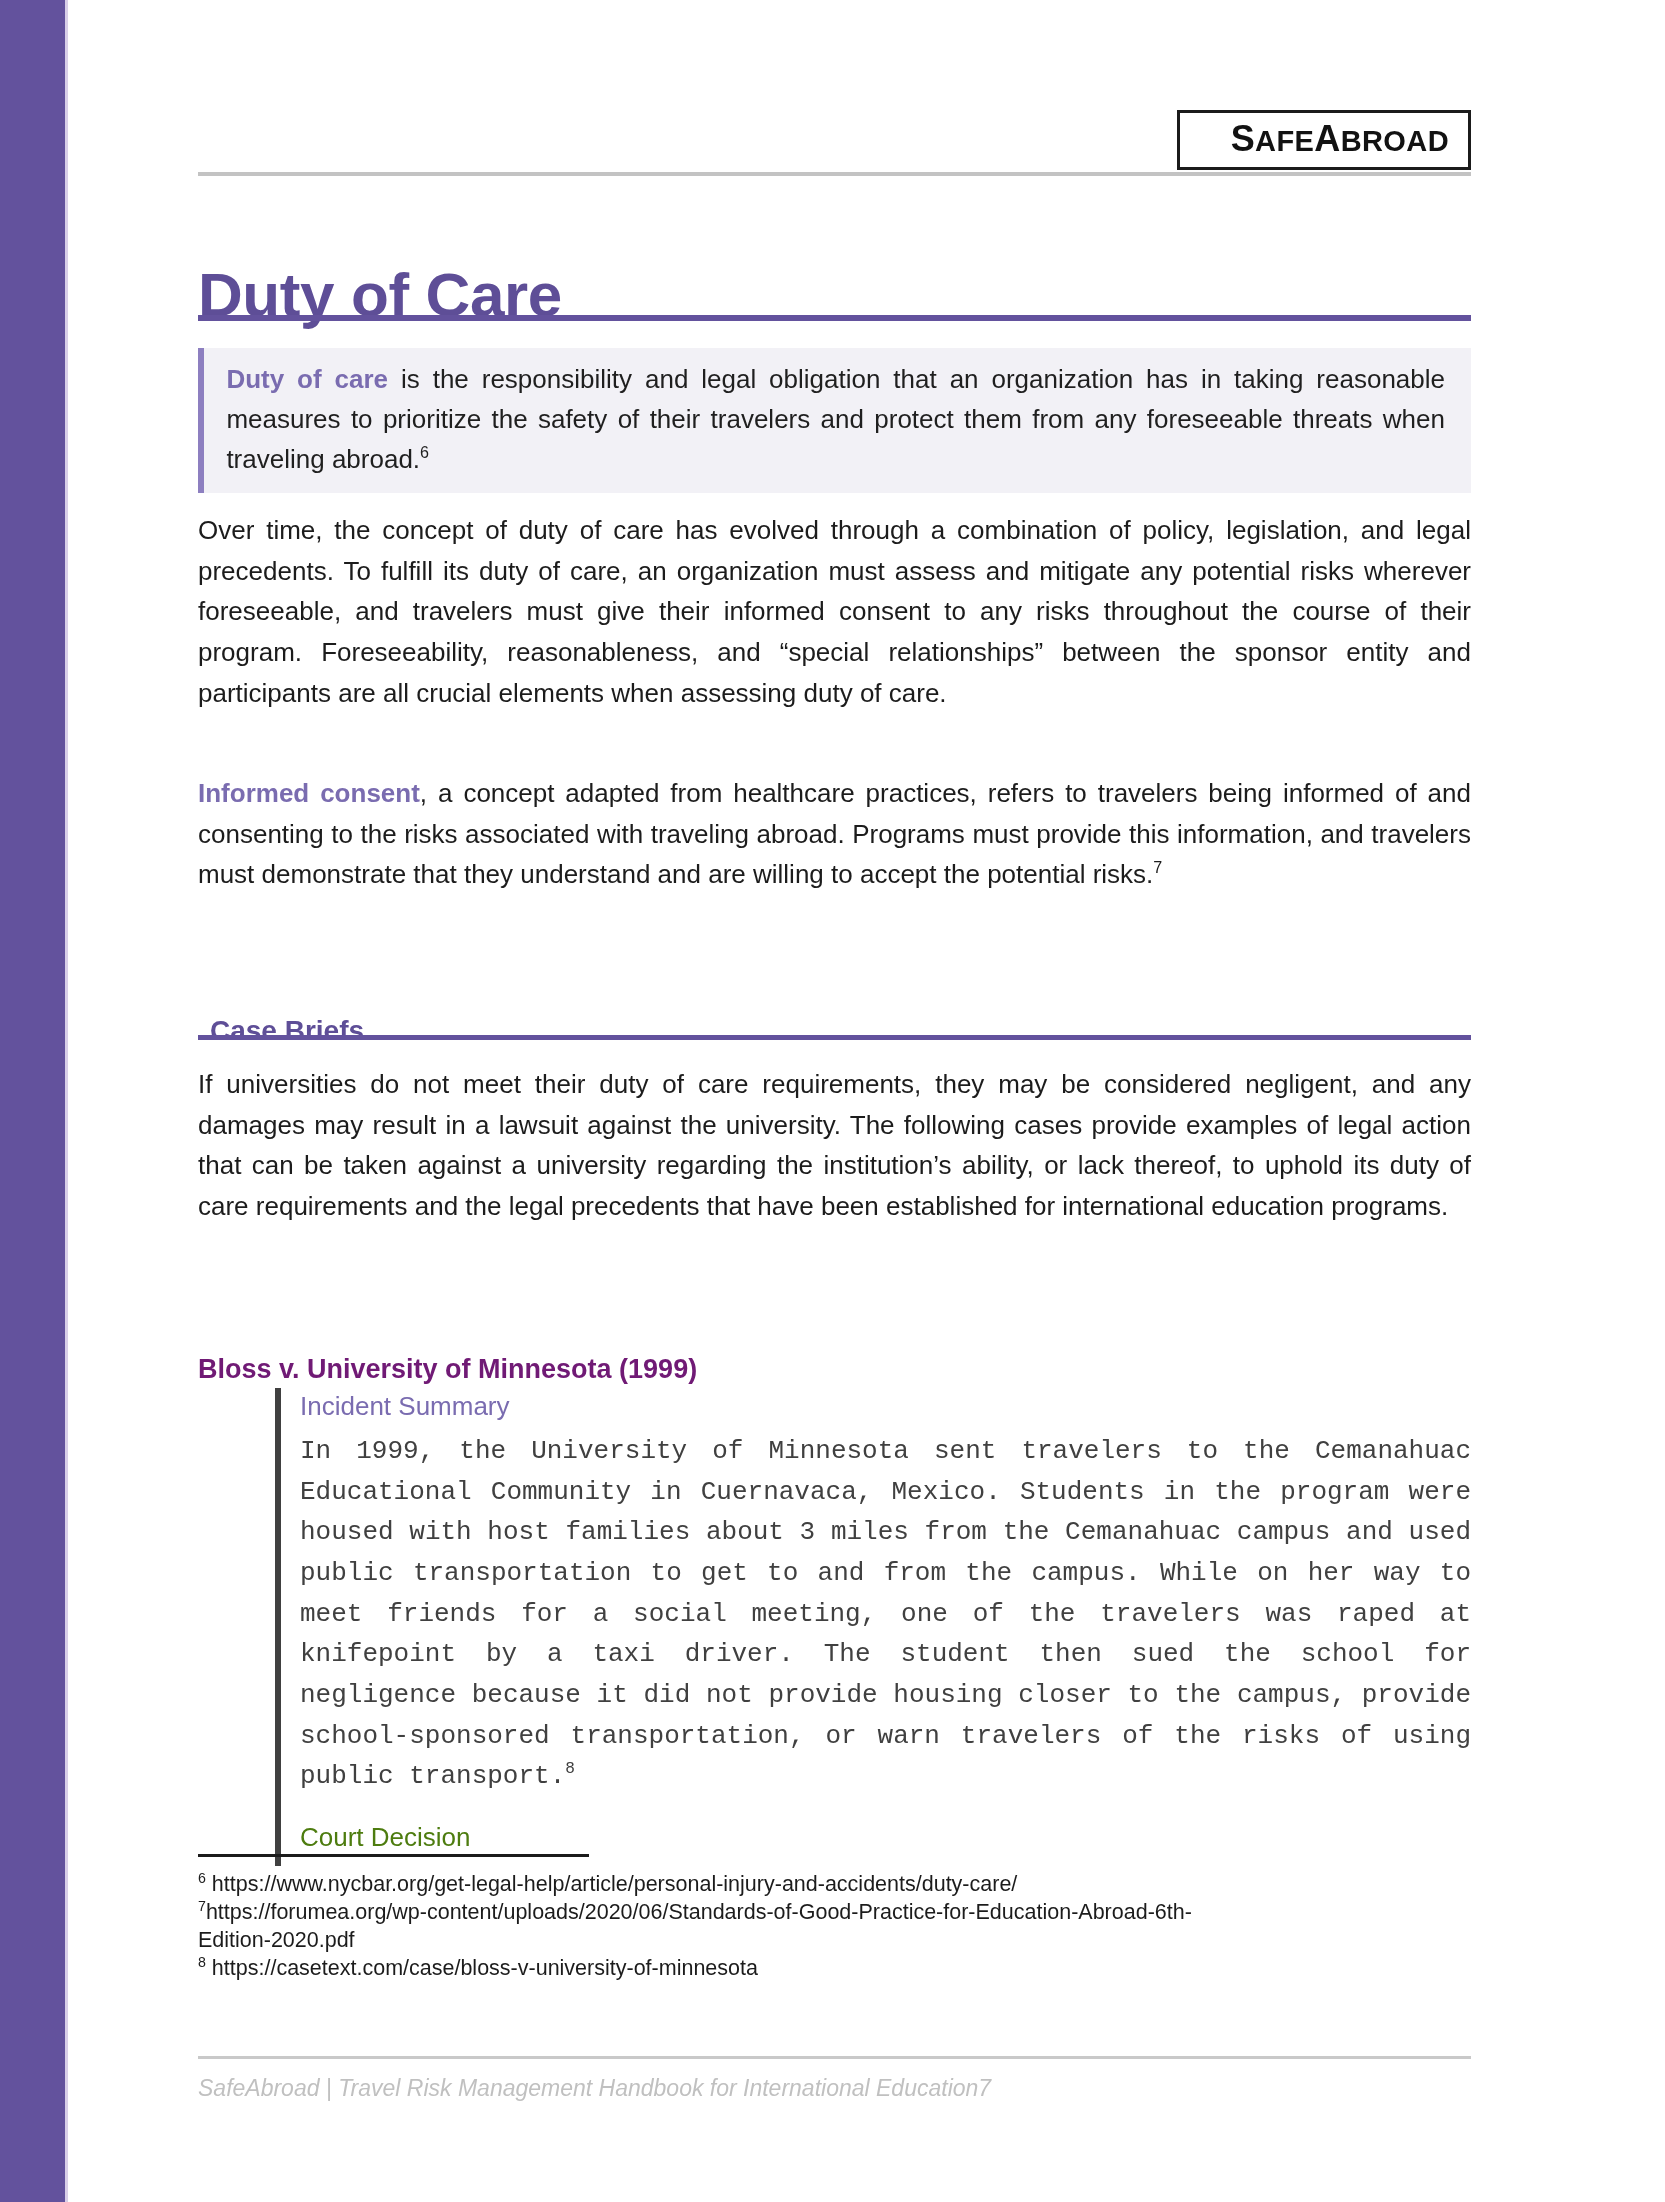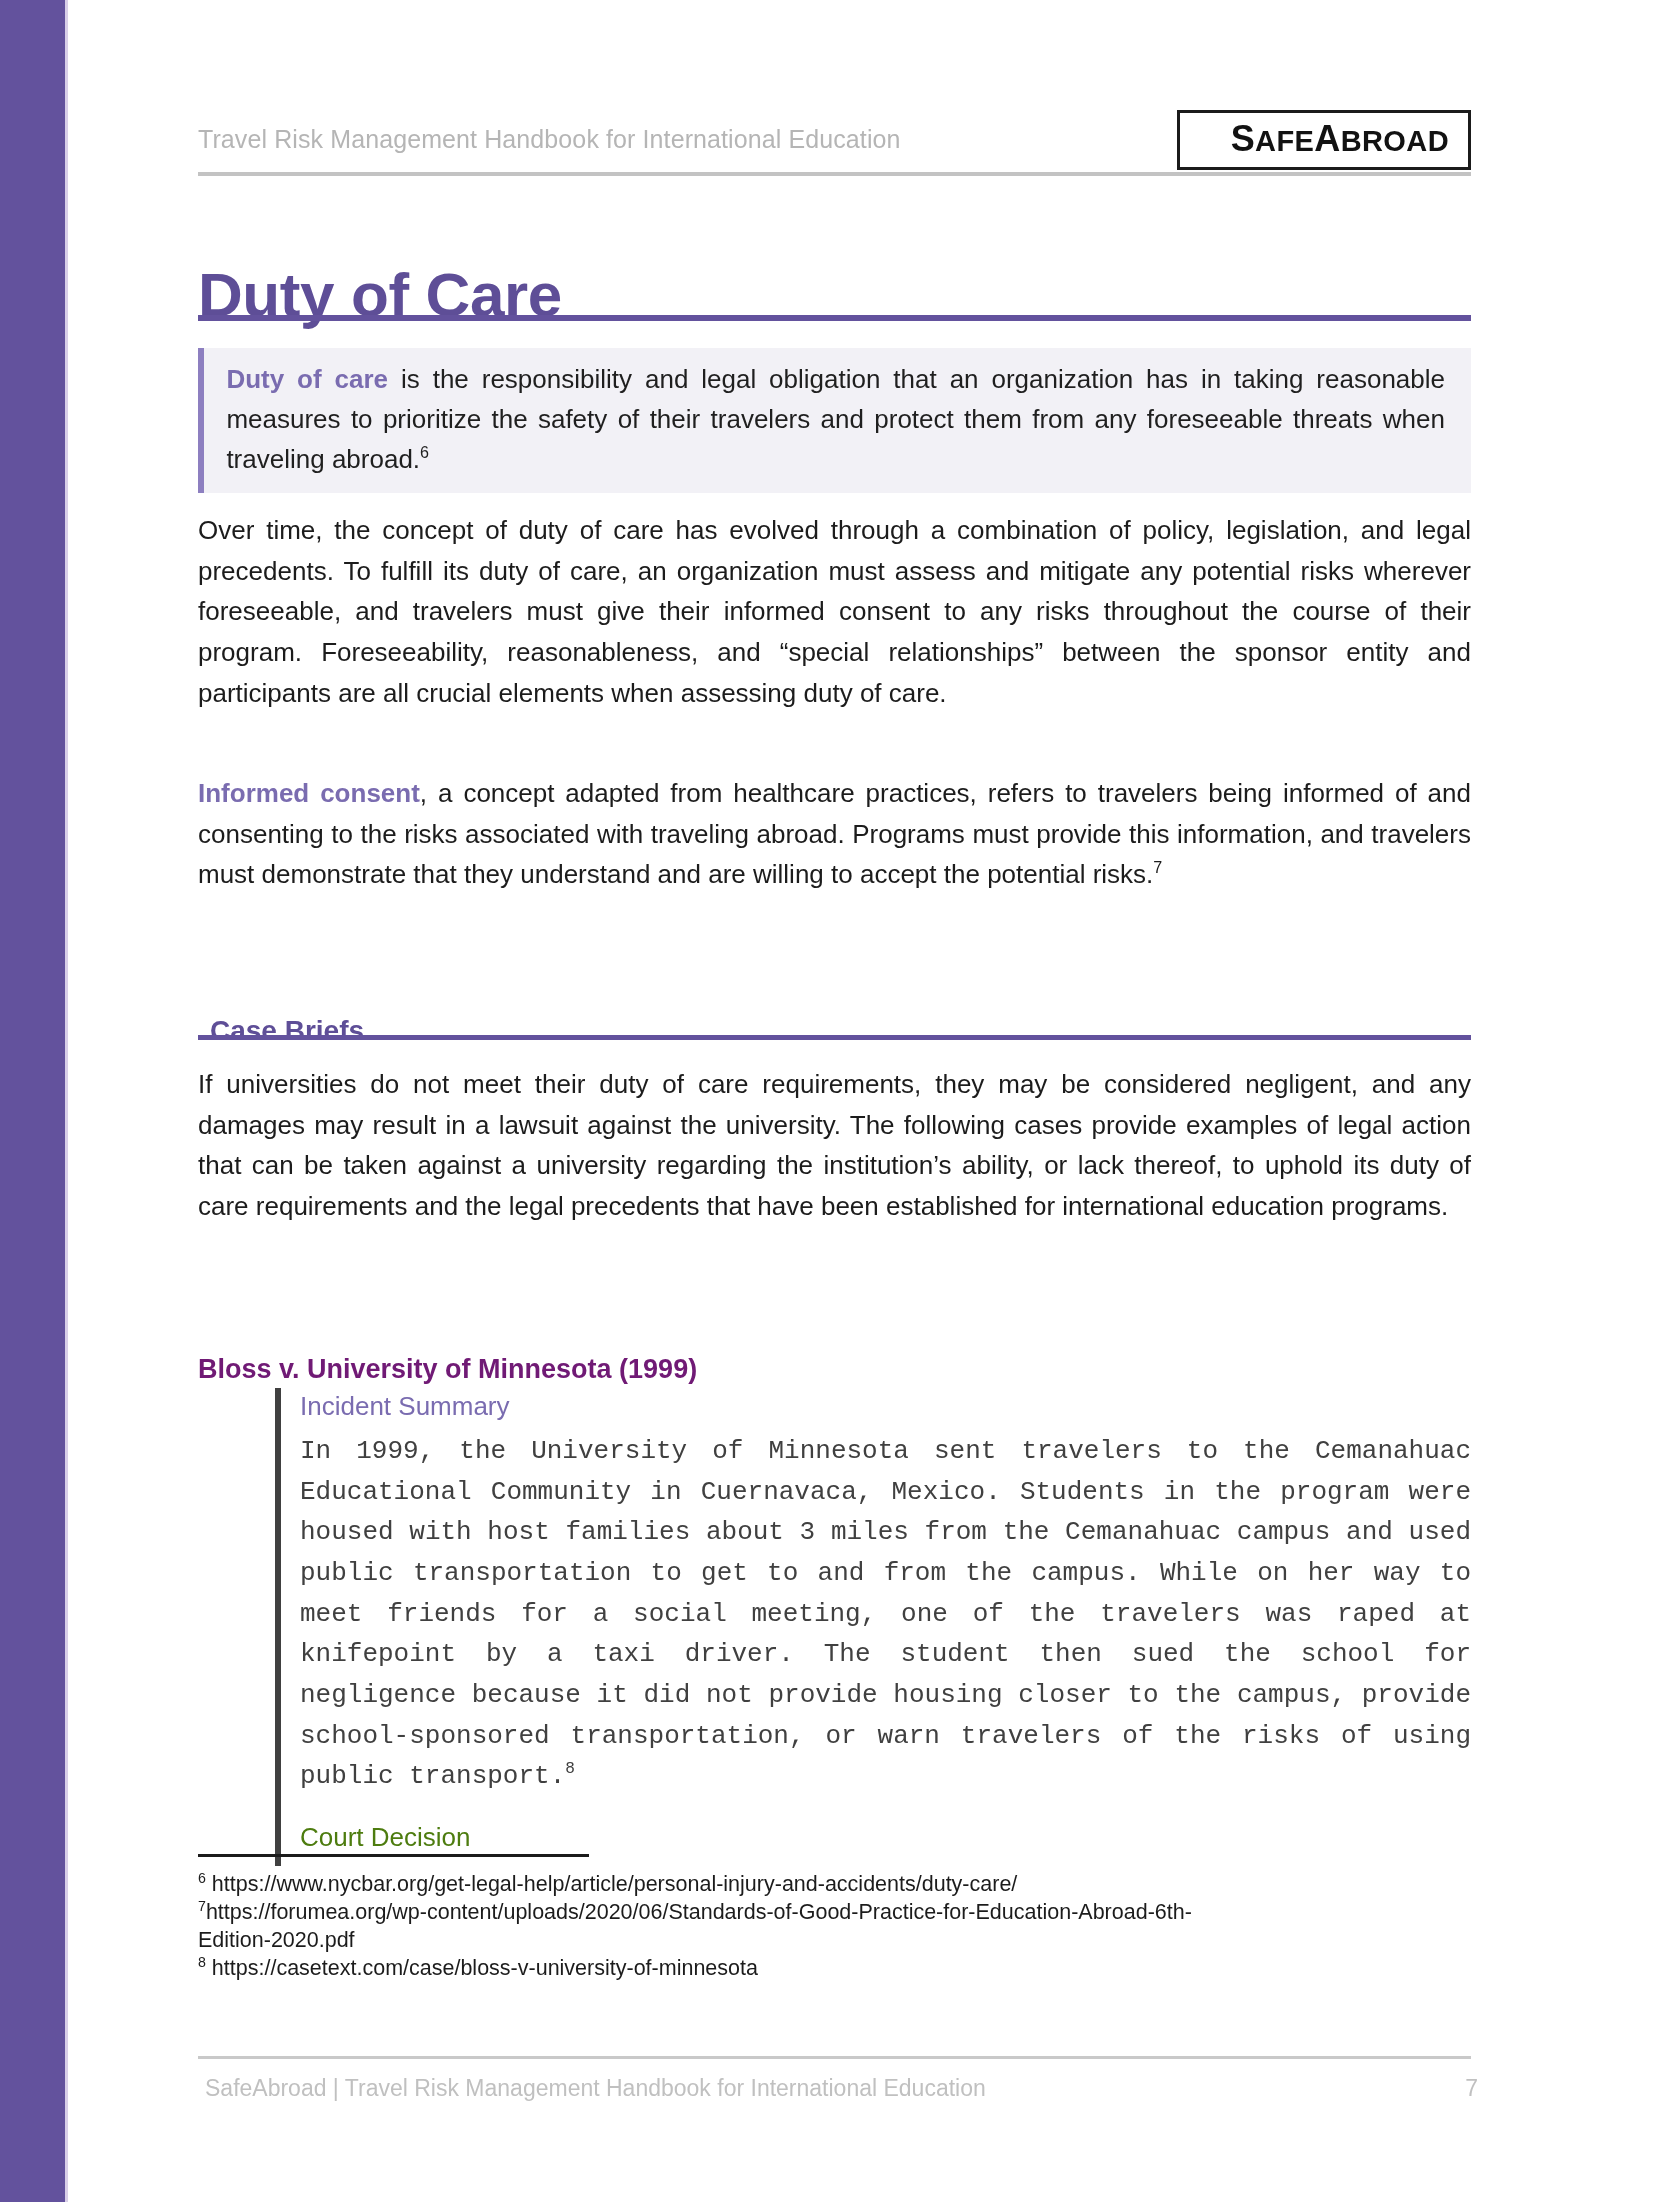--- a/index.html
+++ b/index.html
@@ -235,45 +235,44 @@
   .footer-rule {
     position: absolute;
     left: 0;
     top: 2056px;
     width: 1273px;
     height: 3.4px;
     background: #c9c9c9;
   }
   .footer {
     position: absolute;
-    left: 7px;
+    left: 0;
     top: 2075px;
     width: 1273px;
     display: flex;
-    justify-content: space-between;
     align-items: baseline;
+    font-style: italic;
   }
   .footer-text, .footer-page {
     font-size: 23px;
     color: #c0c0c0;
     white-space: nowrap;
   }
 </style>
 </head>
 <body>
 
 <div class="page">
 
   <div class="left-band"></div>
   <div class="band-edge"></div>
 
   <div class="content">
 
     <div class="header">
-      <div class="header-title">Travel Risk Management Handbook for International Education</div>
       <div class="logo-box">
         <div class="logo-text"><span class="cap">S</span><span>AFE</span><span class="cap">A</span><span>BROAD</span></div>
       </div>
       <div class="header-rule"></div>
     </div>
 
     <h1 class="page-title">Duty of Care</h1>
     <div class="title-rule"></div>
 
     <div class="callout">

